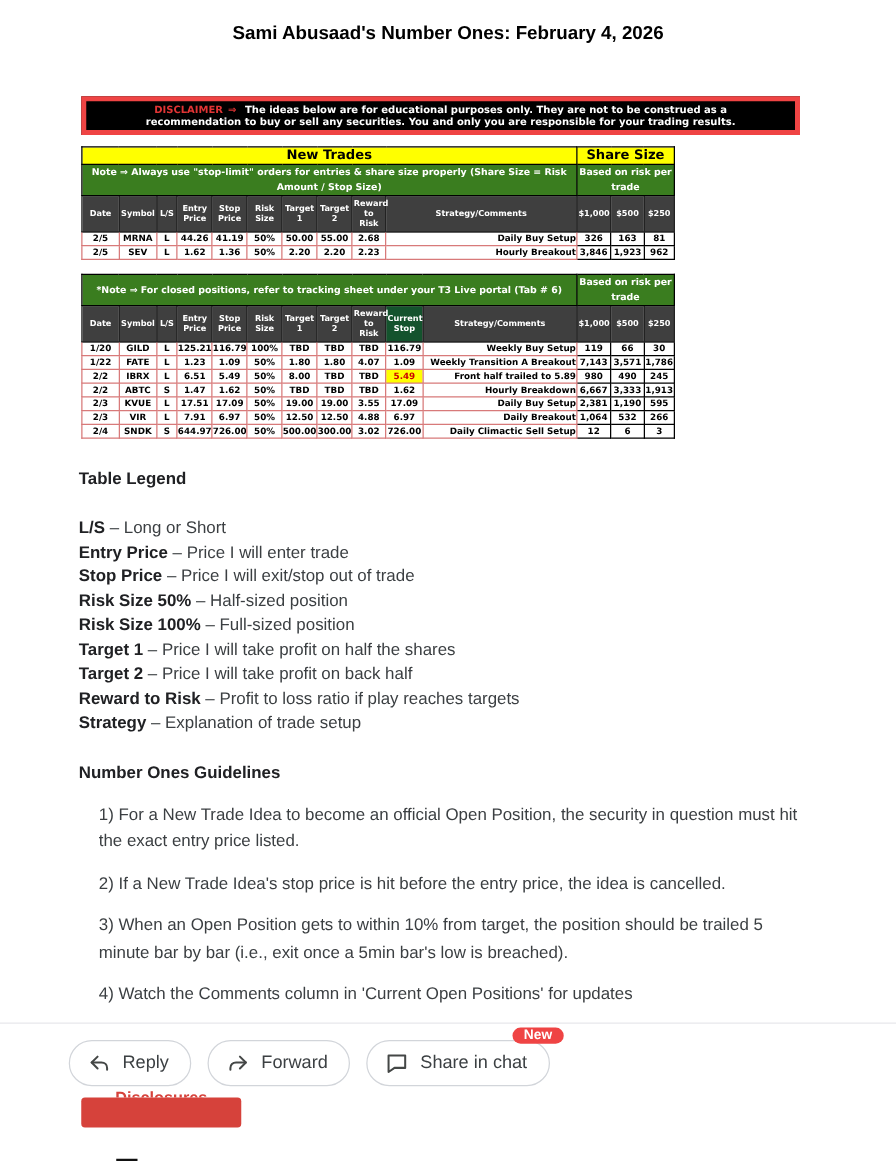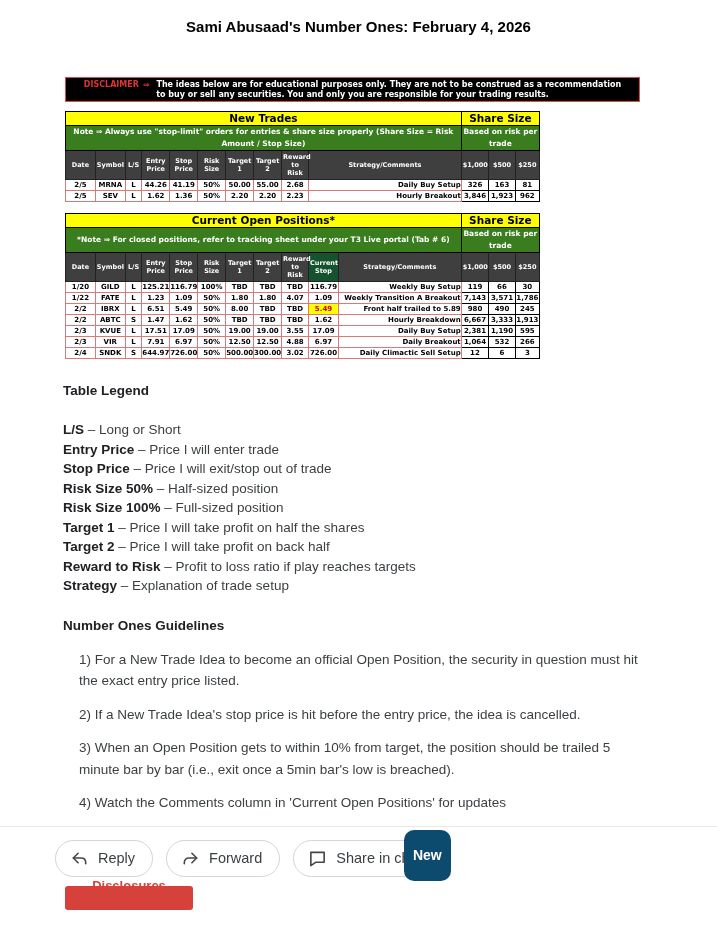--- a/index.html
+++ b/index.html
@@ -6,21 +6,21 @@
   html,body { width: 717px; height: 929px; background: #ffffff; overflow: hidden;
               font-family: "Liberation Sans", sans-serif; }
 
   .page { width: 717px; height: 929px; position: relative; }
 
   
   .title { margin-top: 18px; text-align: center; font-size: 15px; font-weight: bold; color: #000; }
 
   
   .disclaimer { margin: 42px 0 0 65px; width: 575px; background: #000;
-                border: 1px solid #ef4444; padding: 2px 16px; text-align: center;
+                border: 4px solid #ef4444; padding: 2px 16px; text-align: center;
                 font-family: "DejaVu Sans", sans-serif;
                 font-size: 8px; font-weight: bold; line-height: 9.5px; color: #fff; }
   .disclaimer .red { color: #e03434; margin-right: 4px; }
 
   
   table.trades { margin: 9px 0 0 65px; width: 475px; border-collapse: collapse;
                  border: 1.5px solid #000; table-layout: fixed;
                  font-family: "DejaVu Sans", sans-serif; }
   table.trades.second { margin-top: 11px; }
   .titlerow th { background: #ffff00; color: #000; font-size: 10.5px; font-weight: bold;
@@ -52,22 +52,22 @@
 
   
   .divider { margin-top: 2px; border-top: 1px solid #e7e8eb; width: 717px; }
   .actions { margin: 13px 0 0 55px; display: flex; gap: 13px; }
   .pill { position: relative; display: inline-flex; align-items: center; gap: 9px;
           height: 37px; padding: 0 17px 0 14px; background: #fff;
           border: 1px solid #d2d5da; border-radius: 19px; cursor: pointer;
           font-family: "Liberation Sans", sans-serif;
           font-size: 14.5px; color: #3c4043; font-weight: 500; }
   .pill svg { flex: 0 0 auto; }
-  .badge { position: absolute; top: -11px; right: -12px; background: #0c4a6e; color: #fff;
-           font-size: 14px; font-weight: bold; line-height: 11px; padding: 20px 9px;
+  .badge { position: absolute; top: -11px; right: -12px; background: #ef4444; color: #fff;
+           font-size: 11px; font-weight: bold; line-height: 11px; padding: 1px 9px;
            border-radius: 10px; }
 
   
   .frag { margin: 2px 0 0 65px; width: 128px; height: 7px; overflow: hidden;
           text-align: center; font-size: 13px; font-weight: bold; color: #d6423b;
           line-height: 13px; }
   .redbtn { display: block; margin: 0 0 0 65px; width: 128px; height: 24px;
             background: #d6423b; border: none; border-radius: 3px; cursor: pointer; }
   .redbtn span { color: transparent; font-size: 12px; }
 
@@ -177,24 +177,20 @@
       <col style="width:5.9%">
         <col style="width:5.9%">
         <col style="width:5.7%">
       <col style="width:6.3%">
         <col style="width:25.9%">
         <col style="width:5.8%">
         <col style="width:5.6%">
         <col style="width:5.1%">
     </colgroup>
     <thead>
-      <tr class="titlerow">
-        <th colspan="11">Current Open Positions*</th>
-        <th colspan="3">Share Size</th>
-      </tr>
       <tr class="noterow">
         <th colspan="11">*Note ⇒ For closed positions, refer to tracking sheet under your T3 Live portal (Tab # 6)</th>
         <th colspan="3">Based on risk per trade</th>
       </tr>
       <tr class="headrow">
           <th>Date</th>
           <th>Symbol</th>
           <th>L/S</th>
           <th>Entry Price</th>
           <th>Stop Price</th>

